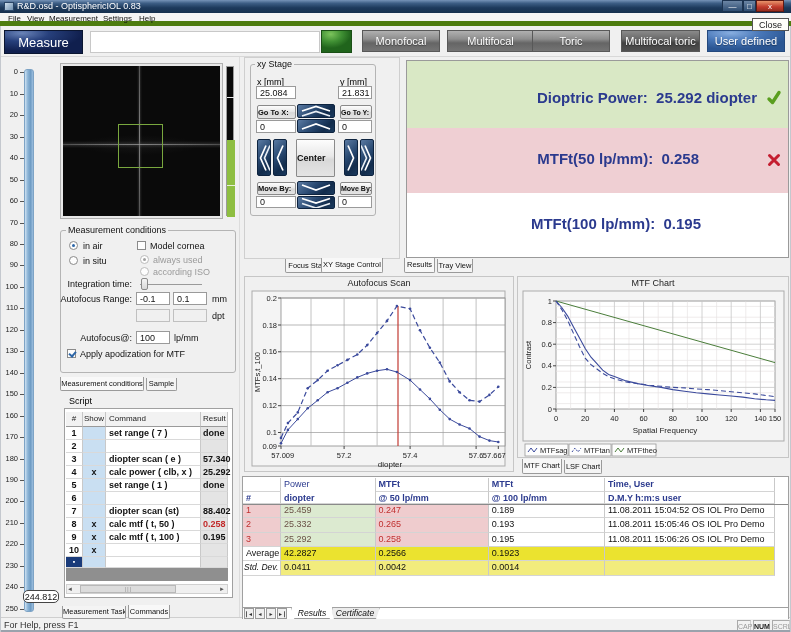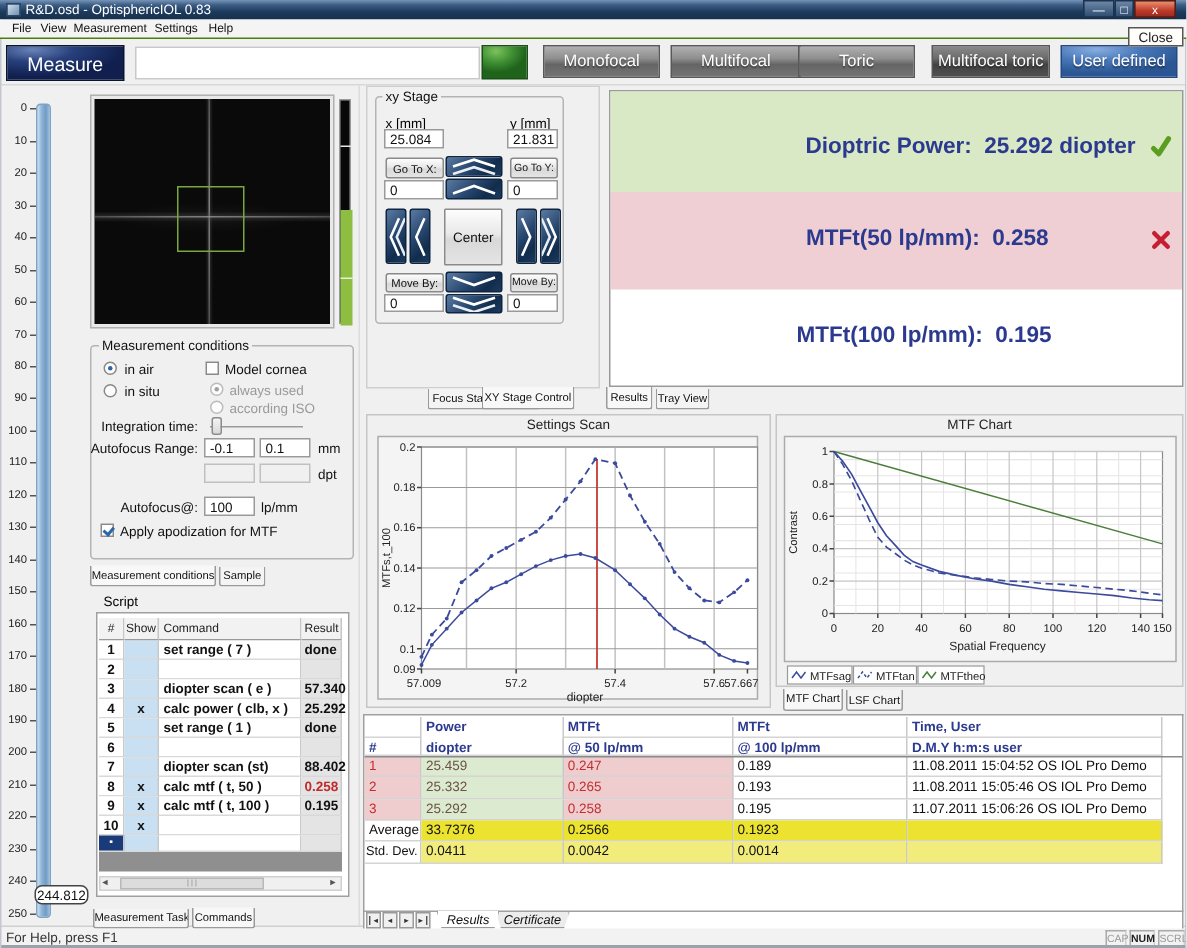--- a/index.html
+++ b/index.html
@@ -12,21 +12,21 @@
 #titletext { left:17px; top:1px; font-size:9px; color:#fff; }
 #titleicon { left:4px; top:2px; width:10px; height:9px;
   background:linear-gradient(135deg,#cfe0ee,#7090b0); border:1px solid #2a4668; }
 .winbtn { top:0px; height:12px; font-size:8px; color:#fff; text-align:center; line-height:11px; }
 #btnmin  { left:722px; width:21px; background:linear-gradient(180deg,#6c86a5,#2e4d72); border:1px solid #1c3350;}
 #btnmax  { left:743px; width:13px; background:linear-gradient(180deg,#6c86a5,#2e4d72); border:1px solid #1c3350;}
 #btnclose{ left:756px; width:28px; background:linear-gradient(180deg,#e8936a,#c0392b 60%,#962d20); border:1px solid #5e1a12;}
 #tooltip { left:752px; top:18px; width:37px; height:13px; background:#fffefa; border:1px solid #555;
   font-size:9px; line-height:12px; text-align:center; color:#222; z-index:50;}
 #menubar { z-index:2; left:0; top:13px; width:791px; height:13px; background:#f4f4f4; font-size:8px; color:#111;
-  border-bottom:1px solid #4d7c0f;}
+  border-bottom:5px solid #4d7c0f;}
 .menuitem { position:absolute; top:1px; }
 #toolbar { left:0; top:26px; width:791px; height:31px; background:#f0f0f0; border-bottom:1px solid #d8d8d8;}
 #measurebtn { left:4px; top:30px; width:79px; height:24px;
   background:radial-gradient(ellipse 60px 18px at 22% 10%, #6a84b8 0%, #27407c 45%, #101f4e 100%);
   border:1px solid #0a1530; color:#fff; font-size:13px; text-align:center; line-height:23px;}
 #toolfield { left:90px; top:31px; width:230px; height:22px; background:#fff; border:1px solid #c8c8c8;}
 #greenbtn { left:321px; top:30px; width:31px; height:23px;
   background:radial-gradient(ellipse 20px 14px at 30% 15%, #7cc45c 0%, #3f8f33 55%, #20641c 100%);
   border:1px solid #1a4f16;}
 .modebtn { top:30px; height:22px; color:#fff; font-size:11px; text-align:center; line-height:21px;
@@ -42,21 +42,21 @@
 #statusbar { left:0; top:617px; width:791px; height:15px; background:#f2f2f2; border-top:1px solid #cfcfcf;
   font-size:9px; color:#333;}
 .sbox { position:absolute; top:2px; height:11px; font-size:7px; text-align:center; line-height:11px;
   border:1px solid #cfcfcf; border-top-color:#aaa; border-left-color:#aaa; background:#f2f2f2; color:#9a9a9a;}
 
 .tab { position:absolute; background:#f4f4f4; border:1px solid #9a9a9a; border-top:none; font-size:7.5px; white-space:nowrap; overflow:hidden;
   text-align:center; color:#111; border-radius:0 0 2px 2px;}
 .tabsel { background:#f8f8f8; z-index:5; }
 .field { position:absolute; background:#fff; border:1px solid #9a9a9a; font-size:9px; color:#111; padding-left:3px;}
 .btn { white-space:nowrap; overflow:hidden; position:absolute; background:linear-gradient(180deg,#fdfdfd,#e8e8e8 45%,#d8d8d8 55%,#e4e4e4); border:1px solid #8a8a8a;
-  font-size:7.5px; text-align:center; color:#111; border-radius:2px;}
+  font-size:7.5px; color:#111; border-radius:2px;font-weight:bold;}
 .groupbox { position:absolute; border:1px solid #b4b4b4; border-radius:3px; }
 .grouplabel { position:absolute; font-size:9px; color:#111; background:#f0f0f0; padding:0 2px;}
 .btcell { font-size:9px; color:#111; border-right:1px solid #c9c9c9; border-bottom:1px solid #d4d4d4;
   padding:1px 0 0 3px; line-height:11px; white-space:nowrap; overflow:hidden; }
 .navbtn { width:10px; height:11px; background:#f0f0f0; border:1px solid #9a9a9a; font-size:5px; color:#333;
   text-align:center; line-height:10px; }
 .sheettab { height:12px; font-size:8.5px; font-style:italic; text-align:center; line-height:12px; color:#111;
   border:1px solid #9a9a9a; border-top:none; transform:perspective(10px); clip-path:polygon(0 0,100% 0,92% 100%,8% 100%); }
 
 .chartpanel { background:#f0f0f0; border:1px solid #c6c6c6; }
@@ -371,21 +371,21 @@
 <div class="abs" style="left:66px;top:568px;width:162px;height:13px;background:#8f8f8f;"></div>
 <div class="abs" style="left:66px;top:584px;width:162px;height:10px;background:#f0f0f0;border:1px solid #d0d0d0;"></div>
 <div class="abs sarr" style="left:67px;top:585px;">◄</div>
 <div class="abs sarr" style="left:219px;top:585px;">►</div>
 <div class="abs" style="left:80px;top:585px;width:96px;height:8px;background:#dcdcdc;border:1px solid #b8b8b8;font-size:5px;color:#888;text-align:center;line-height:7px;">| | |</div>
 <div class="abs tab" style="left:62px;top:606px;width:64px;height:13px;line-height:12px;">Measurement Task</div>
 <div class="abs tab tabsel" style="left:128px;top:605px;width:42px;height:14px;line-height:13px;">Commands</div>
 </div>
 <div id="afchart">
 <div class="abs chartpanel" style="left:244px;top:276px;width:270px;height:196px;"></div>
-<div class="abs charttitle" style="left:244px;top:278px;width:270px;">Settings Scan</div>
+<div class="abs charttitle" style="left:244px;top:278px;width:270px;">Autofocus Scan</div>
 <svg class="abs" style="left:244px;top:276px;" width="270" height="196" viewBox="0 0 270 196">
 <rect x="8" y="15" width="253" height="175" fill="#f4f4f4" stroke="#ababab" stroke-width="1"></rect>
 <rect x="37" y="22" width="224" height="148" fill="#ffffff" stroke="#8a8a8a" stroke-width="0.8"></rect>
 <line x1="67.0" y1="22" x2="67.0" y2="170" stroke="#c2c2c2" stroke-width="1"></line>
       <line x1="100.1" y1="22" x2="100.1" y2="170" stroke="#c2c2c2" stroke-width="1"></line>
       <line x1="133.1" y1="22" x2="133.1" y2="170" stroke="#c2c2c2" stroke-width="1"></line>
       <line x1="166.1" y1="22" x2="166.1" y2="170" stroke="#c2c2c2" stroke-width="1"></line>
       <line x1="199.1" y1="22" x2="199.1" y2="170" stroke="#c2c2c2" stroke-width="1"></line>
       <line x1="232.1" y1="22" x2="232.1" y2="170" stroke="#c2c2c2" stroke-width="1"></line>
       <line x1="37" y1="156.5" x2="261" y2="156.5" stroke="#9a9a9a" stroke-width="0.7"></line>
@@ -551,21 +551,21 @@
 <rect x="95" y="168" width="44" height="12" fill="#fdfdfd" stroke="#9a9a9a" stroke-width="0.8"></rect>
 <polyline points="98,176 101,172 104,176 107,172" fill="none" stroke="#4a7d3a" stroke-width="1"></polyline>
 <text x="110" y="177" font-size="7.5" fill="#222">MTFtheo</text>
 </svg>
 <div class="abs tab tabsel" style="left:522px;top:459px;width:40px;height:15px;line-height:14px;">MTF Chart</div>
 <div class="abs tab" style="left:564px;top:460px;width:38px;height:14px;line-height:13px;">LSF Chart</div>
 </div>
 <div id="bottomtable">
 <div class="abs" style="left:242px;top:476px;width:547px;height:143px;background:#fff;border:1px solid #a0a0a0;border-bottom:none;"></div>
 <div class="abs btcell" style="left:243px;top:478px;width:38px;height:14px;color:#2b3a8e;font-weight:bold;"></div>
-<div class="abs btcell" style="left:281px;top:478px;width:94.5px;height:28px;color:#2b3a8e;font-weight:bold;">Power</div>
+<div class="abs btcell" style="left:281px;top:478px;width:94.5px;height:28px;color:#2b3a8e;font-weight:normal;">Power</div>
 <div class="abs btcell" style="left:375.5px;top:478px;width:113.2px;height:14px;color:#2b3a8e;font-weight:bold;">MTFt</div>
 <div class="abs btcell" style="left:488.7px;top:478px;width:116.3px;height:14px;color:#2b3a8e;font-weight:bold;">MTFt</div>
 <div class="abs btcell" style="left:605px;top:478px;width:170px;height:14px;color:#2b3a8e;font-weight:bold;">Time, User</div>
 <div class="abs btcell" style="left:243px;top:492px;width:38px;height:12px;color:#2b3a8e;font-weight:bold;">#</div>
 <div class="abs btcell" style="left:281px;top:492px;width:94.5px;height:12px;color:#2b3a8e;font-weight:bold;">diopter</div>
 <div class="abs btcell" style="left:375.5px;top:492px;width:113.2px;height:12px;color:#2b3a8e;font-weight:bold;">@ 50 lp/mm</div>
 <div class="abs btcell" style="left:488.7px;top:492px;width:116.3px;height:12px;color:#2b3a8e;font-weight:bold;">@ 100 lp/mm</div>
 <div class="abs btcell" style="left:605px;top:492px;width:170px;height:12px;color:#2b3a8e;font-weight:bold;">D.M.Y h:m:s user</div>
 <div class="abs btcell" style="left:243px;top:504px;width:38px;height:14px;background:#efccce;color:#c03030;">1</div>
 <div class="abs btcell" style="left:281px;top:504px;width:94.5px;height:14px;background:#dcead0;color:#6b5247;">25.459</div>
@@ -574,27 +574,27 @@
 <div class="abs btcell" style="left:605px;top:504px;width:170px;height:14px;">11.08.2011 15:04:52 OS IOL Pro Demo</div>
 <div class="abs btcell" style="left:243px;top:518px;width:38px;height:15px;background:#efccce;color:#c03030;">2</div>
 <div class="abs btcell" style="left:281px;top:518px;width:94.5px;height:15px;background:#dcead0;color:#6b5247;">25.332</div>
 <div class="abs btcell" style="left:375.5px;top:518px;width:113.2px;height:15px;background:#efccce;color:#c03030;">0.265</div>
 <div class="abs btcell" style="left:488.7px;top:518px;width:116.3px;height:15px;">0.193</div>
 <div class="abs btcell" style="left:605px;top:518px;width:170px;height:15px;">11.08.2011 15:05:46 OS IOL Pro Demo</div>
 <div class="abs btcell" style="left:243px;top:533px;width:38px;height:14px;background:#efccce;color:#c03030;">3</div>
 <div class="abs btcell" style="left:281px;top:533px;width:94.5px;height:14px;background:#dcead0;color:#6b5247;">25.292</div>
 <div class="abs btcell" style="left:375.5px;top:533px;width:113.2px;height:14px;background:#efccce;color:#c03030;">0.258</div>
 <div class="abs btcell" style="left:488.7px;top:533px;width:116.3px;height:14px;">0.195</div>
-<div class="abs btcell" style="left:605px;top:533px;width:170px;height:14px;">11.07.2011 15:06:26 OS IOL Pro Demo</div>
+<div class="abs btcell" style="left:605px;top:533px;width:170px;height:14px;">11.08.2011 15:06:26 OS IOL Pro Demo</div>
 <div class="abs btcell" style="left:243px;top:547px;width:38px;height:14px;">Average</div>
-<div class="abs btcell" style="left:281px;top:547px;width:94.5px;height:14px;background:#ebe32f;">33.7376</div>
+<div class="abs btcell" style="left:281px;top:547px;width:94.5px;height:14px;background:#ebe32f;">42.2827</div>
 <div class="abs btcell" style="left:375.5px;top:547px;width:113.2px;height:14px;background:#ebe32f;">0.2566</div>
 <div class="abs btcell" style="left:488.7px;top:547px;width:116.3px;height:14px;background:#ebe32f;">0.1923</div>
 <div class="abs btcell" style="left:605px;top:547px;width:170px;height:14px;background:#ebe32f;"></div>
-<div class="abs btcell" style="left:243px;top:561px;width:38px;height:15px;padding-left:1px;font-size:8.5px;">Std. Dev.</div>
+<div class="abs btcell" style="left:243px;top:561px;width:38px;height:15px;padding-left:1px;font-size:8.5px;font-style:italic;">Std. Dev.</div>
 <div class="abs btcell" style="left:281px;top:561px;width:94.5px;height:15px;background:#f2ec7d;">0.0411</div>
 <div class="abs btcell" style="left:375.5px;top:561px;width:113.2px;height:15px;background:#f2ec7d;">0.0042</div>
 <div class="abs btcell" style="left:488.7px;top:561px;width:116.3px;height:15px;background:#f2ec7d;">0.0014</div>
 <div class="abs btcell" style="left:605px;top:561px;width:170px;height:15px;background:#f2ec7d;"></div>
 <div class="abs" style="left:243px;top:504px;width:545px;height:1px;background:#8a8a8a;"></div>
 <div class="abs navbtn" style="left:244px;top:608px;">┃◄</div>
 <div class="abs navbtn" style="left:255px;top:608px;">◄</div>
 <div class="abs navbtn" style="left:266px;top:608px;">►</div>
 <div class="abs navbtn" style="left:277px;top:608px;">►┃</div>
 <div class="abs sheettab" style="left:291px;top:607px;width:42px;background:#fff;z-index:3;">Results</div>

